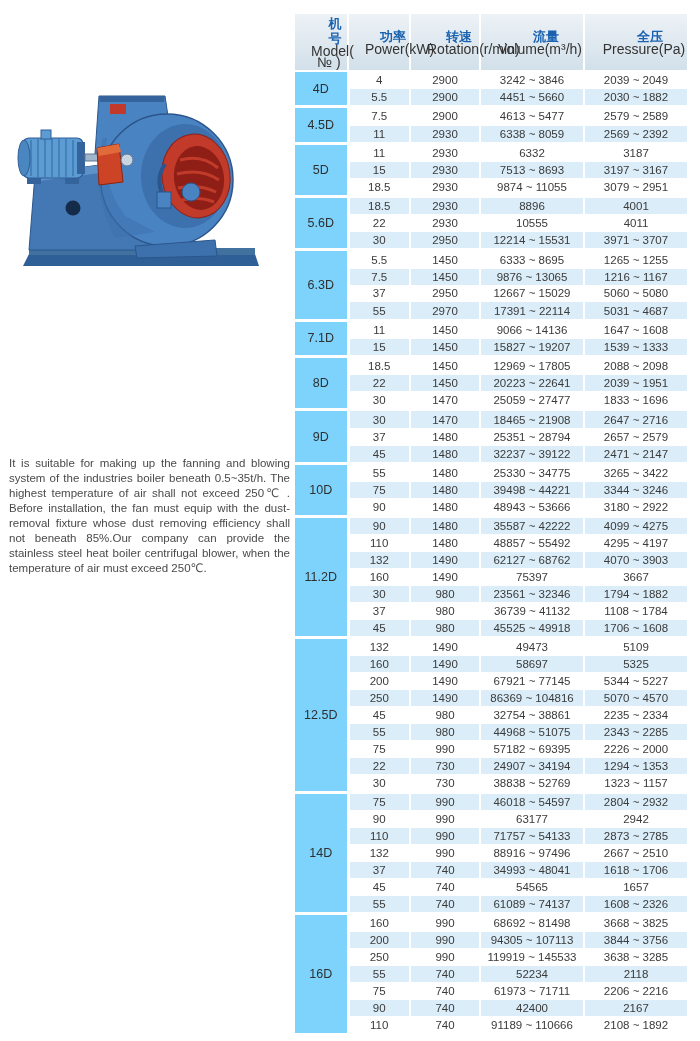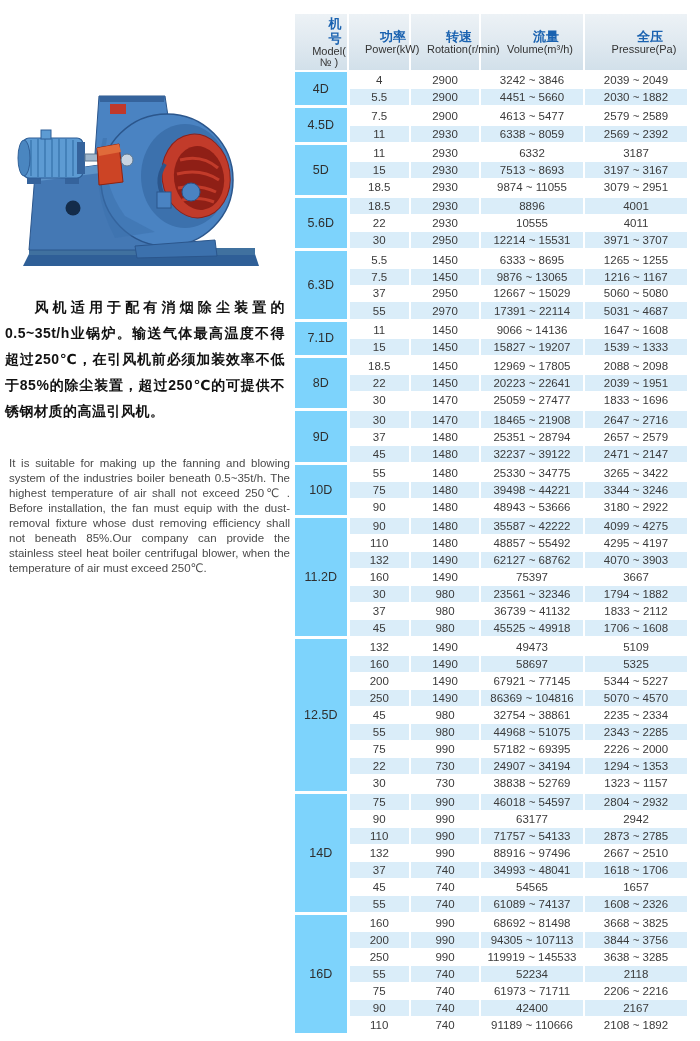--- a/index.html
+++ b/index.html
@@ -11,21 +11,21 @@
            font-weight:bold;color:#111;font-size:14px;line-height:26px;
            letter-spacing:.5px;text-align:justify;text-indent:2.1em;}
   .en-text{position:absolute;left:5px;top:452px;width:281px;margin:4px;
            color:#4a4a4a;font-size:11.5px;line-height:15px;text-align:justify;}
   
   .tbl-wrap{position:absolute;left:293px;top:12px;width:394px;}
   table.spec{border-collapse:collapse;table-layout:fixed;width:394px;height:1022px;}
   table.spec th{background:linear-gradient(#edf2f6,#d2e0ea);border:2px solid #fff;
                 padding:2px 0;vertical-align:middle;height:38px;}
   .hcn{color:#1a62b0;font-size:13px;font-weight:bold;line-height:15px;margin-left:28px;}
-  .hen{color:#333;font-size:11px;font-weight:normal;line-height:11px;margin-left:16px;}
+  .hen{color:#333;font-size:14px;font-weight:normal;line-height:11px;margin-left:16px;}
   table.spec td{border:1px solid #fff;border-left-width:2px;border-right-width:2px;
                 text-align:center;vertical-align:middle;color:#3a3a3a;font-size:11.5px;
                 padding:0;background:#ffffff;}
   table.spec tr.alt td:not(.model-cell){background:#daedf9;}
   table.spec td.model-cell{background:#7dd3fc;font-size:12.5px;color:#2f2f2f;
                 border-right-width:3px;}
   table.spec tr.gstart td{border-top:3px solid #fff;}
 </style>
 </head>
 <body>
@@ -79,21 +79,20 @@
       </g>
 
       <g>
         <polygon points="82,60 104,56 108,94 84,97" fill="#cc4425" stroke="#8f2210" stroke-width="1"></polygon>
         <polygon points="82,60 104,56 106,64 84,68" fill="#e06a3a"></polygon>
         <circle cx="112" cy="72" r="6" fill="#c7d4e2" stroke="#5e7891"></circle>
       </g>
     </svg>
   </div>
 
-  <p class="cn-text">风机适用于配有消烟除尘装置的0.5~35t/h业锅炉。输送气体最高温度不得超过250℃，在引风机前必须加装效率不低于85%的除尘装置，超过250℃的可提供不锈钢材质的高温引风机。</p>
   <p class="en-text">It is suitable for making up the fanning and blowing system of the industries boiler beneath 0.5~35t/h. The highest temperature of air shall not exceed 250℃ . Before installation, the fan must equip with the dust-removal fixture whose dust removing efficiency shall not beneath 85%.Our company can provide the stainless steel heat boiler centrifugal blower, when the temperature of air must exceed 250℃.</p>
 
   <div class="tbl-wrap">
     <table class="spec" id="spec-table">
         <colgroup>
           <col style="width: 54px;">
           <col style="width: 62px;">
           <col style="width: 70px;">
           <col style="width: 104px;">
           <col style="width: 104px;">
@@ -310,21 +309,21 @@
           <tr class="alt">
             <td>30</td>
             <td>980</td>
             <td>23561 ~ 32346</td>
             <td>1794 ~ 1882</td>
           </tr>
           <tr>
             <td>37</td>
             <td>980</td>
             <td>36739 ~ 41132</td>
-            <td>1833 ~ 2112</td>
+            <td>1108 ~ 1784</td>
           </tr>
           <tr class="alt">
             <td>45</td>
             <td>980</td>
             <td>45525 ~ 49918</td>
             <td>1706 ~ 1608</td>
           </tr>
           <tr class="gstart">
             <td class="model-cell" rowspan="9">12.5D</td>
             <td>132</td>

